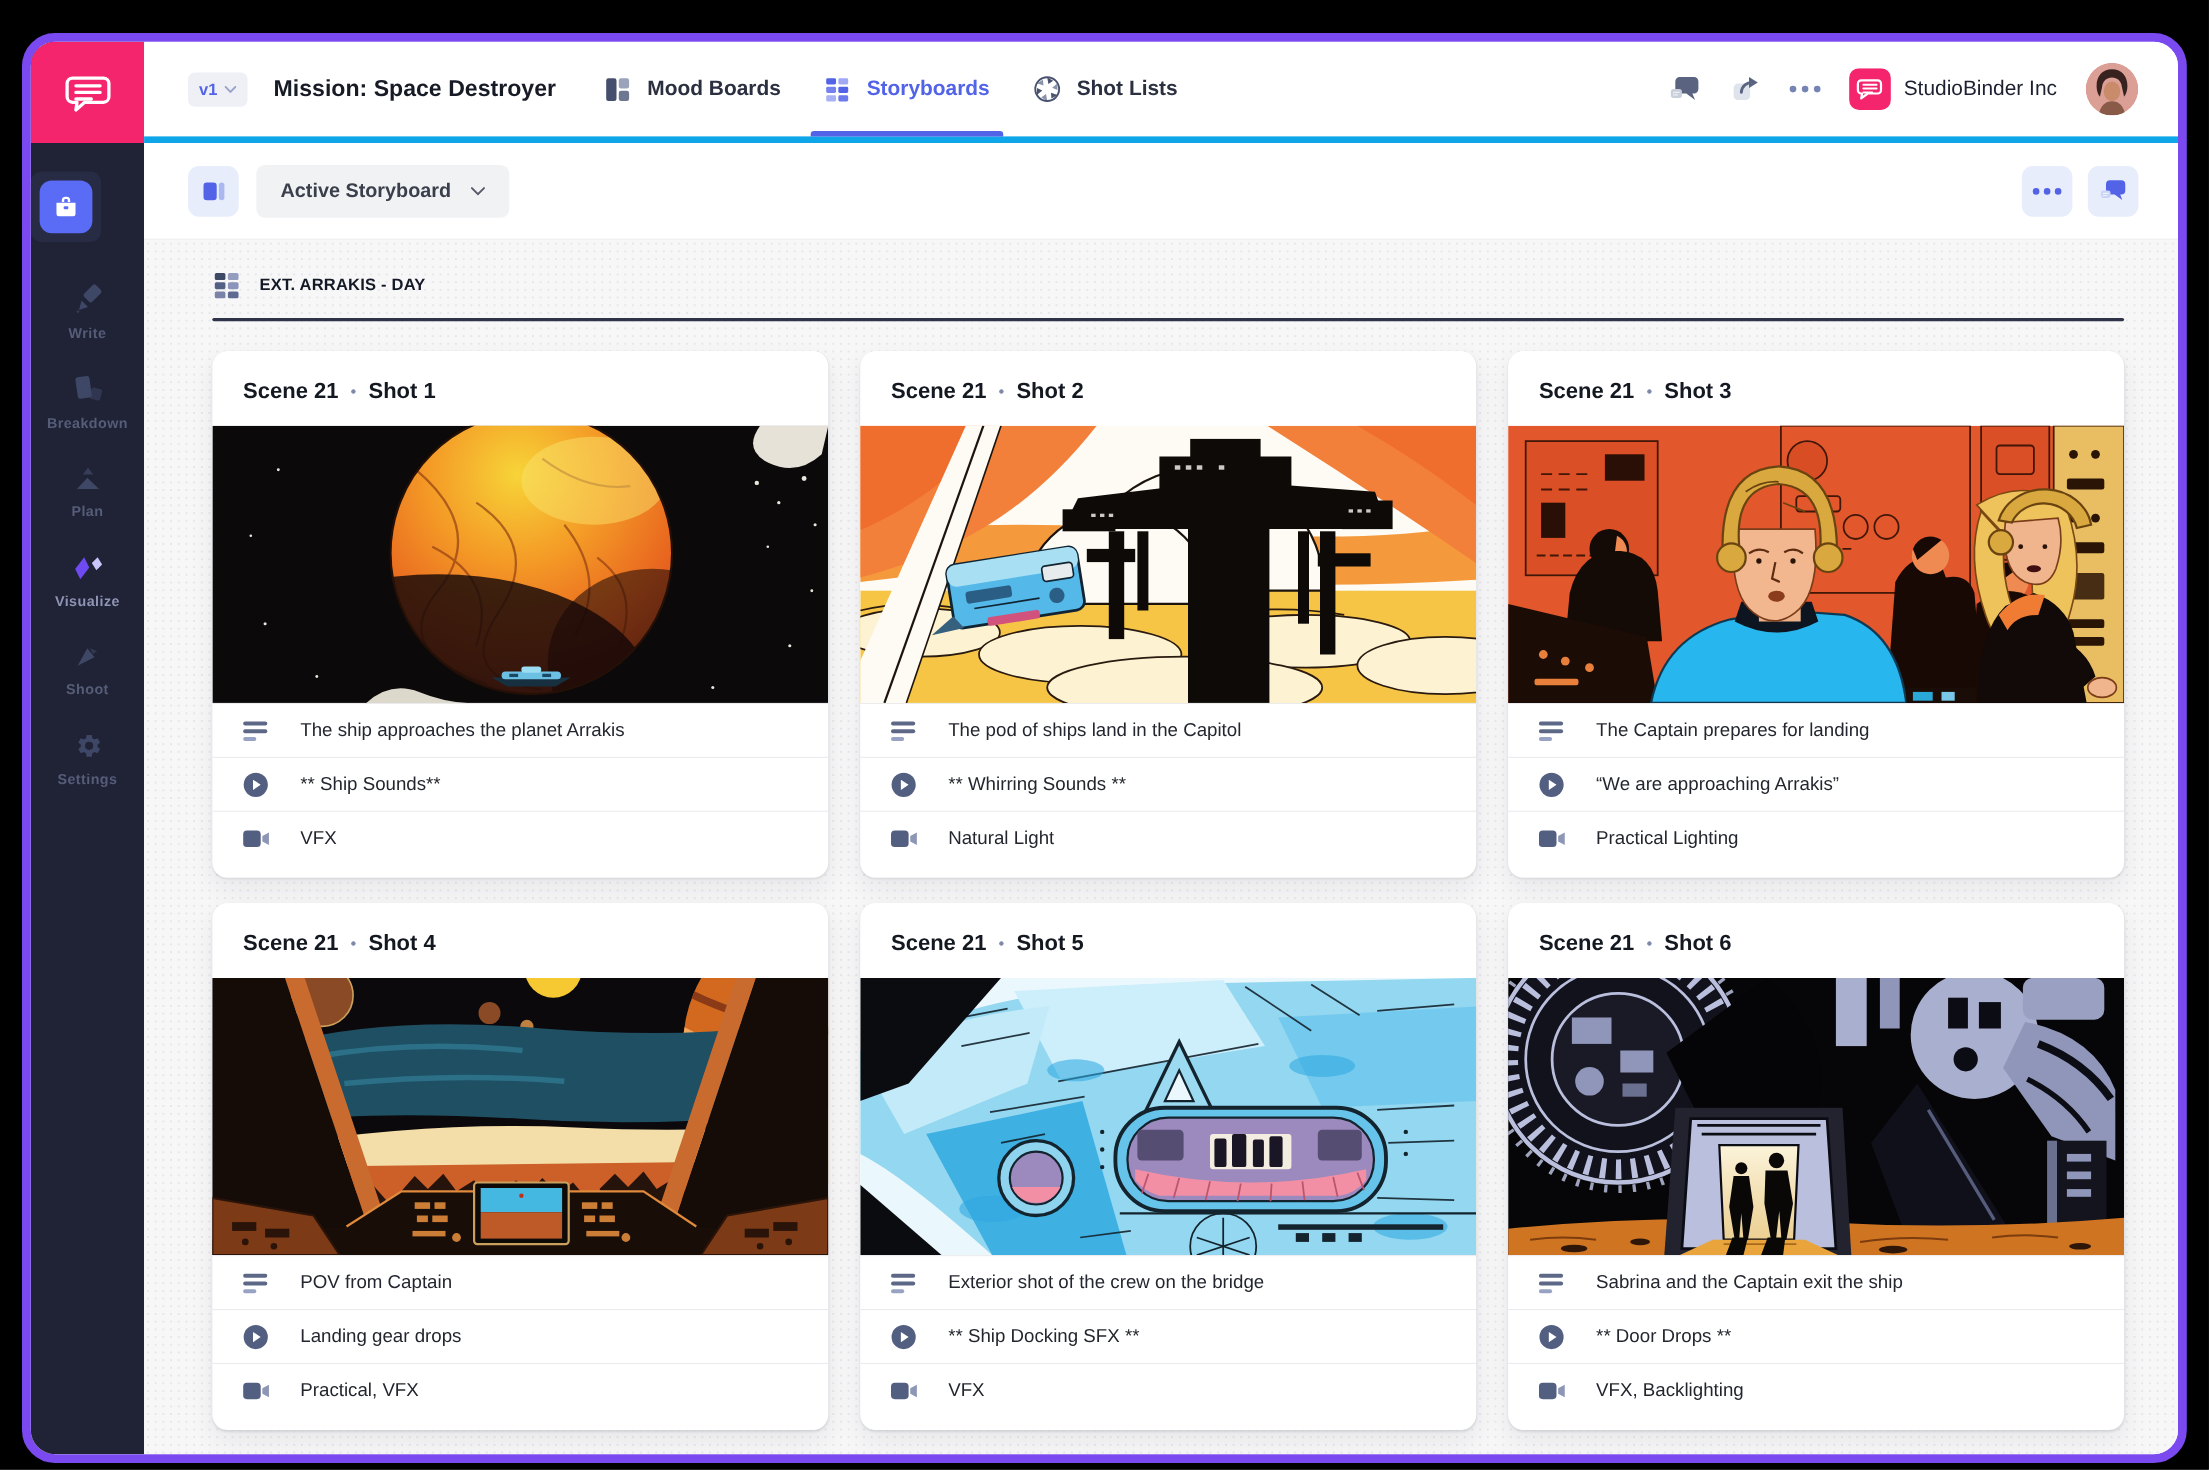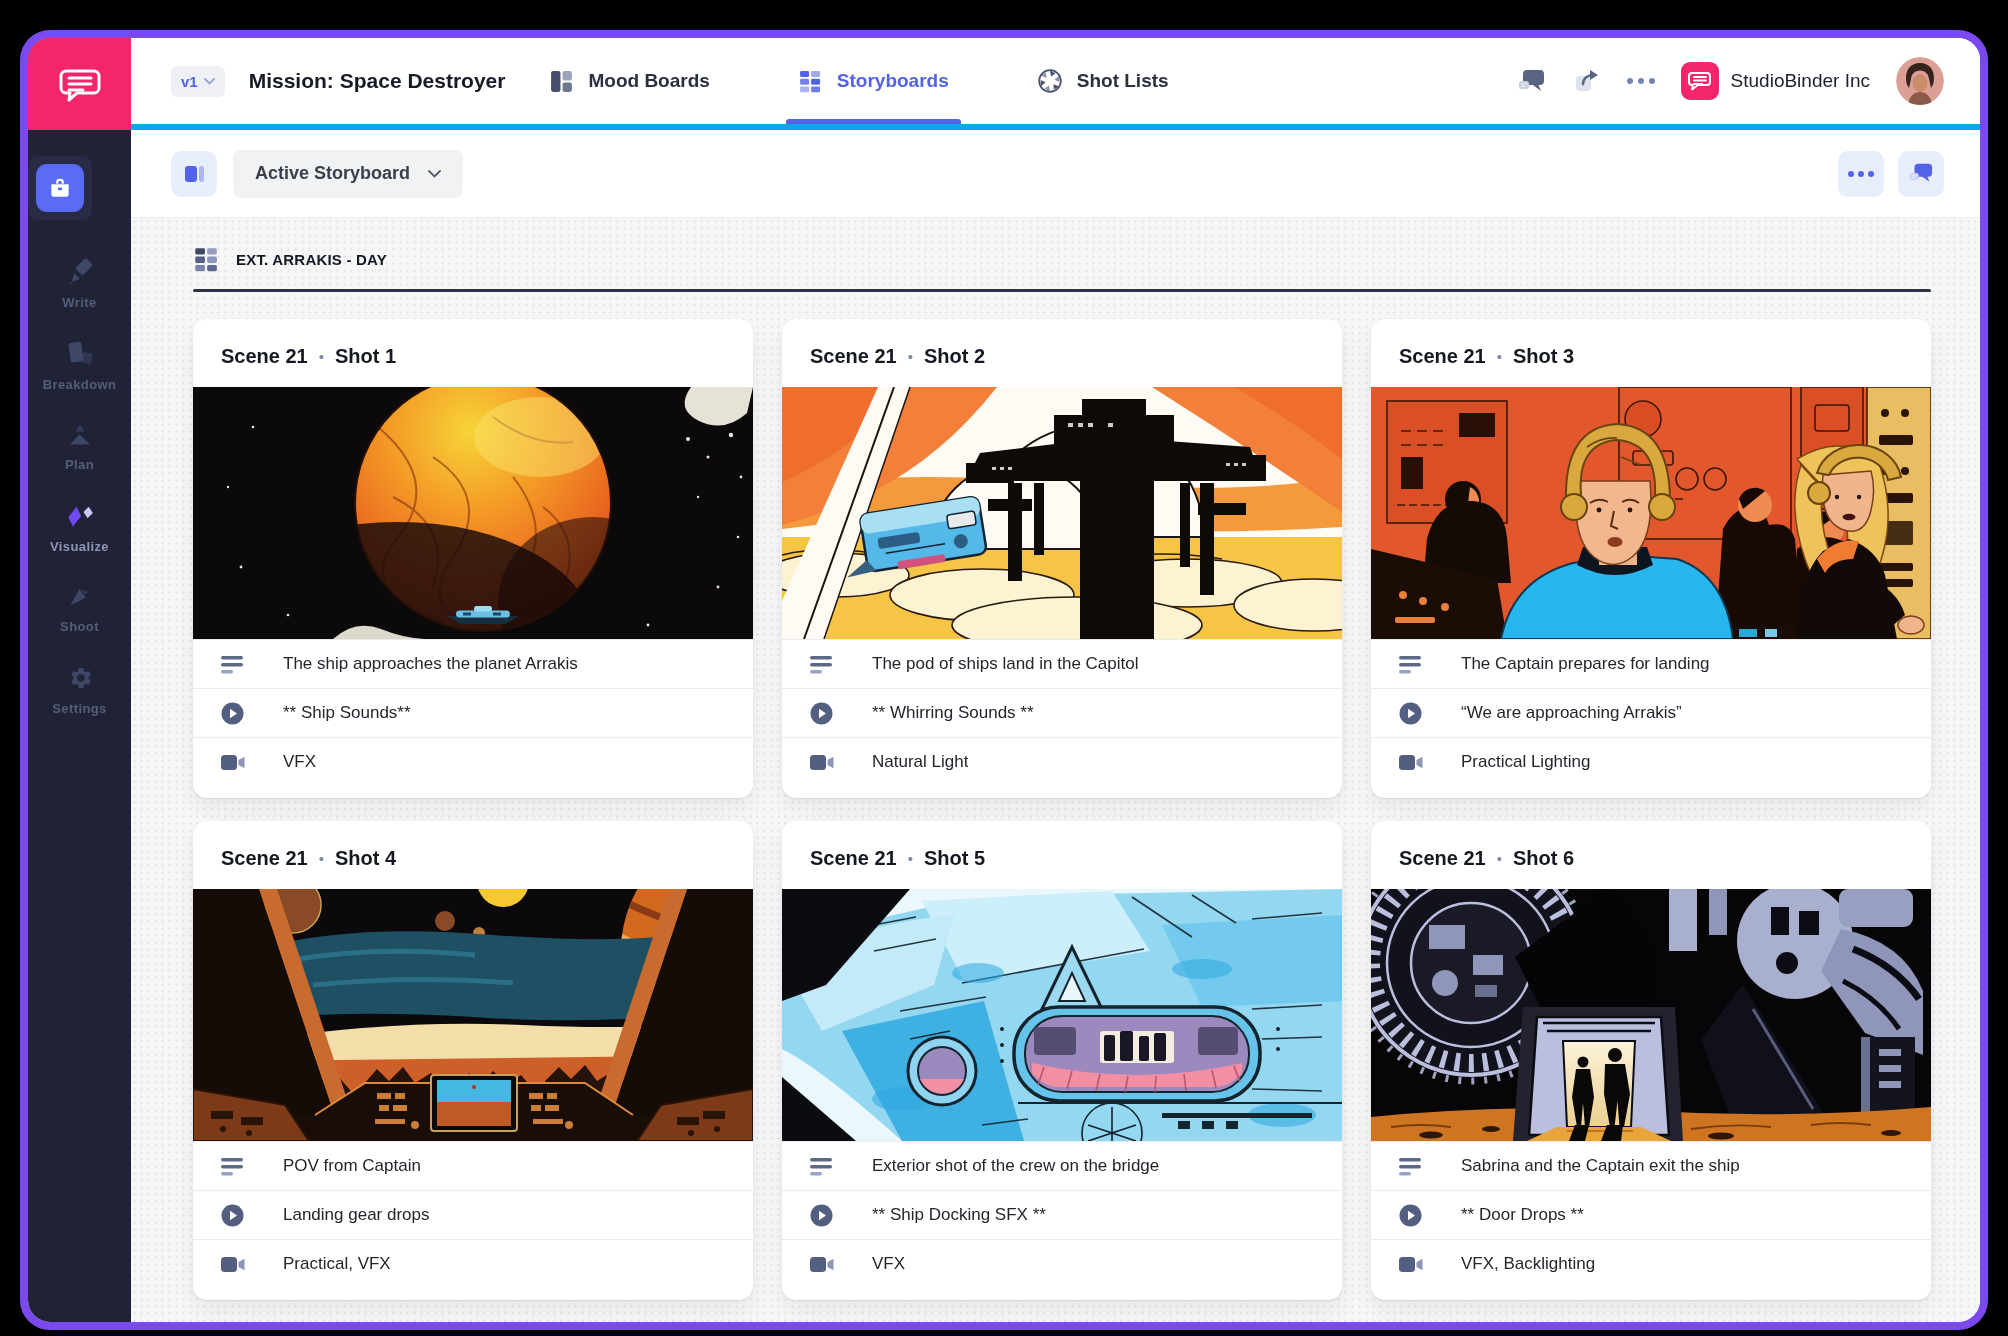--- a/index.html
+++ b/index.html
@@ -22,21 +22,21 @@
   .side-item.active .lbl{ color:#8f93b4; }
 
   
   .main-col{ flex:1; display:flex; flex-direction:column; min-width:0; }
 
   
   .topbar{ height:92px; background:#fff; border-bottom:6px solid #0ea5e9; display:flex; align-items:center; padding:0 36px 0 40px; position:relative; }
   .chip{ background:#eef0f5; border-radius:6px; padding:7px 10px; display:flex; align-items:center; gap:6px; cursor:pointer; }
   .chip span{ color:#5263e8; font-size:15px; font-weight:700; }
   .proj-title{ font-size:21px; font-weight:700; color:#171b26; margin-left:24px; white-space:nowrap; }
-  .tabs{ display:flex; align-items:flex-start; height:100%; margin-left:44px; gap:88px; }
+  .tabs{ display:flex; align-items:flex-start; height:100%; margin-left:44px; gap:39px; }
   .tab{ display:flex; align-items:center; gap:14px; height:100%; position:relative; cursor:pointer; }
   .tab .t-lbl{ font-size:19px; font-weight:700; color:#2b3040; white-space:nowrap; }
   .tab.active .t-lbl{ color:#5263e8; }
   .tab.active .underline{ position:absolute; bottom:0; left:-12px; right:-12px; height:5px; background:#5263e8; border-radius:3px 3px 0 0; }
   .top-right{ margin-left:auto; display:flex; align-items:center; gap:26px;text-align:right; }
   .icon-plain{ cursor:pointer; display:flex; align-items:center; }
   .dots3{ display:flex; gap:5px; cursor:pointer; }
   .dots3 i{ width:6px; height:6px; border-radius:50%; background:#7583b5; }
   .org{ display:flex; align-items:center; gap:12px; cursor:pointer; }
   .org .org-name{ font-size:19px; color:#1c2030; font-weight:400; white-space:nowrap; }
@@ -59,21 +59,21 @@
 
   .grid{ display:grid; grid-template-columns:repeat(3,560px); column-gap:29px; row-gap:23px; margin-top:27px; }
   .card{ background:#fff; border-radius:14px; box-shadow:0 1px 2px rgba(22,26,44,.10), 0 10px 22px rgba(22,26,44,.07); overflow:hidden; padding-bottom:12px; }
   .card-head{ padding:26px 28px 19px; display:flex; align-items:center; gap:11px; }
   .card-head .ttl{ font-size:20px; font-weight:700; color:#141821; }
   .card-head .sep{ color:#7e88a8; font-size:15px; }
   .frame{ width:560px; height:252px; display:block; cursor:pointer; }
   .frame svg{ display:block; width:100%; height:100%; }
   .row{ display:flex; align-items:center; padding:0 28px; height:49px; border-top:1px solid #ebebee; cursor:pointer; }
   .row .r-ico{ width:26px; flex:0 0 26px; display:flex; align-items:center; }
-  .row .r-txt{ margin-left:36px; font-size:17px; color:#23262e; white-space:nowrap; overflow:hidden; text-overflow:ellipsis; }
+  .row .r-txt{ margin-left:26px; font-size:17px; color:#23262e; white-space:nowrap; overflow:hidden; text-overflow:ellipsis; }
 </style>
 </head>
 <body>
 
 <div class="window">
 
   <aside class="sidebar">
     <div class="logo-block">
       <svg width="46" height="46" viewBox="0 0 46 46">
         <path d="M9 10h28a5 5 0 0 1 5 5v12a5 5 0 0 1-5 5H20l-8 7 1-7h-4a5 5 0 0 1-5-5V15a5 5 0 0 1 5-5z" fill="none" stroke="#fff" stroke-width="3" stroke-linejoin="round"></path>

